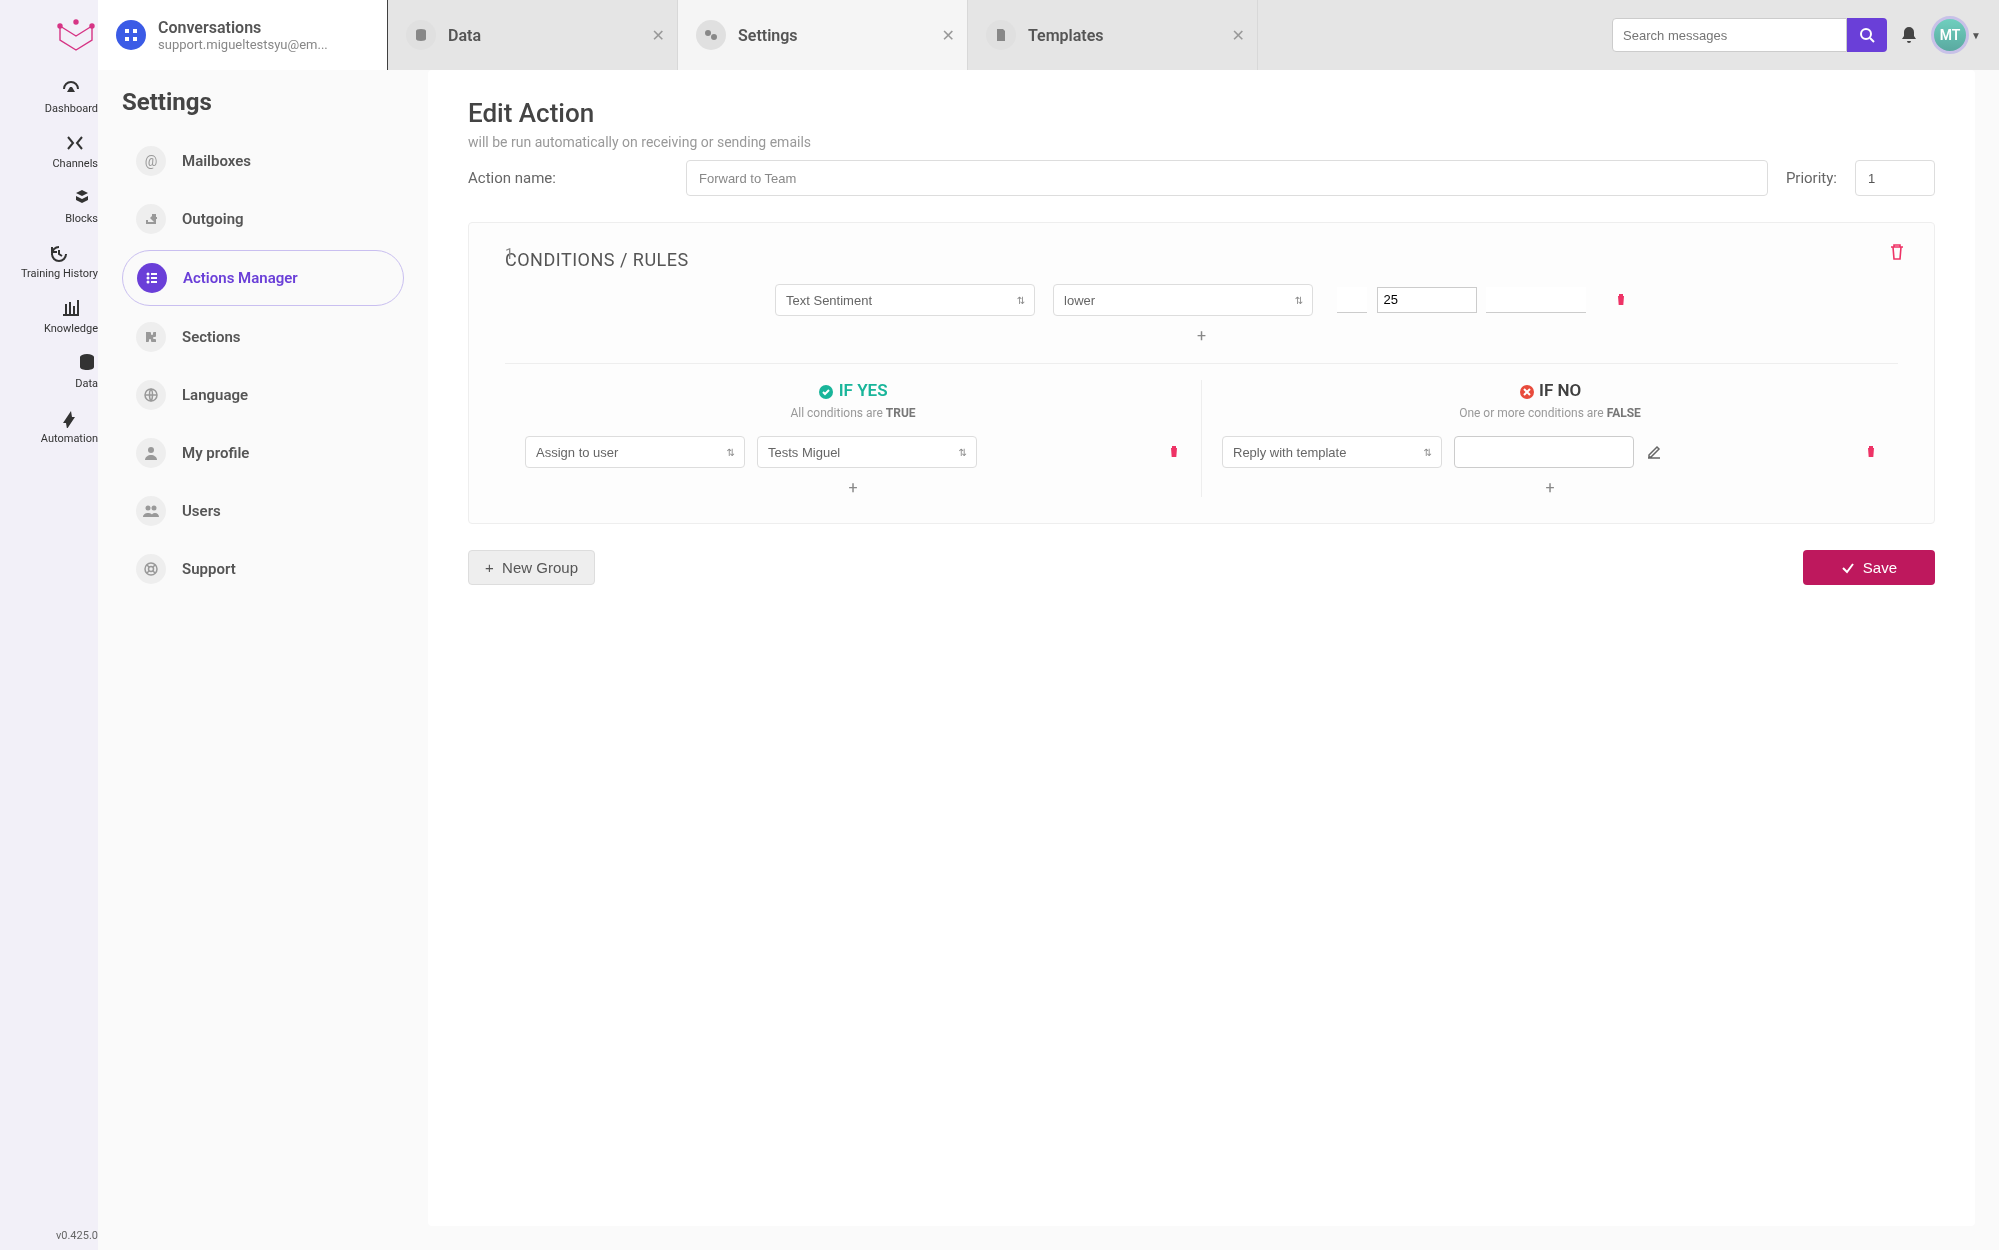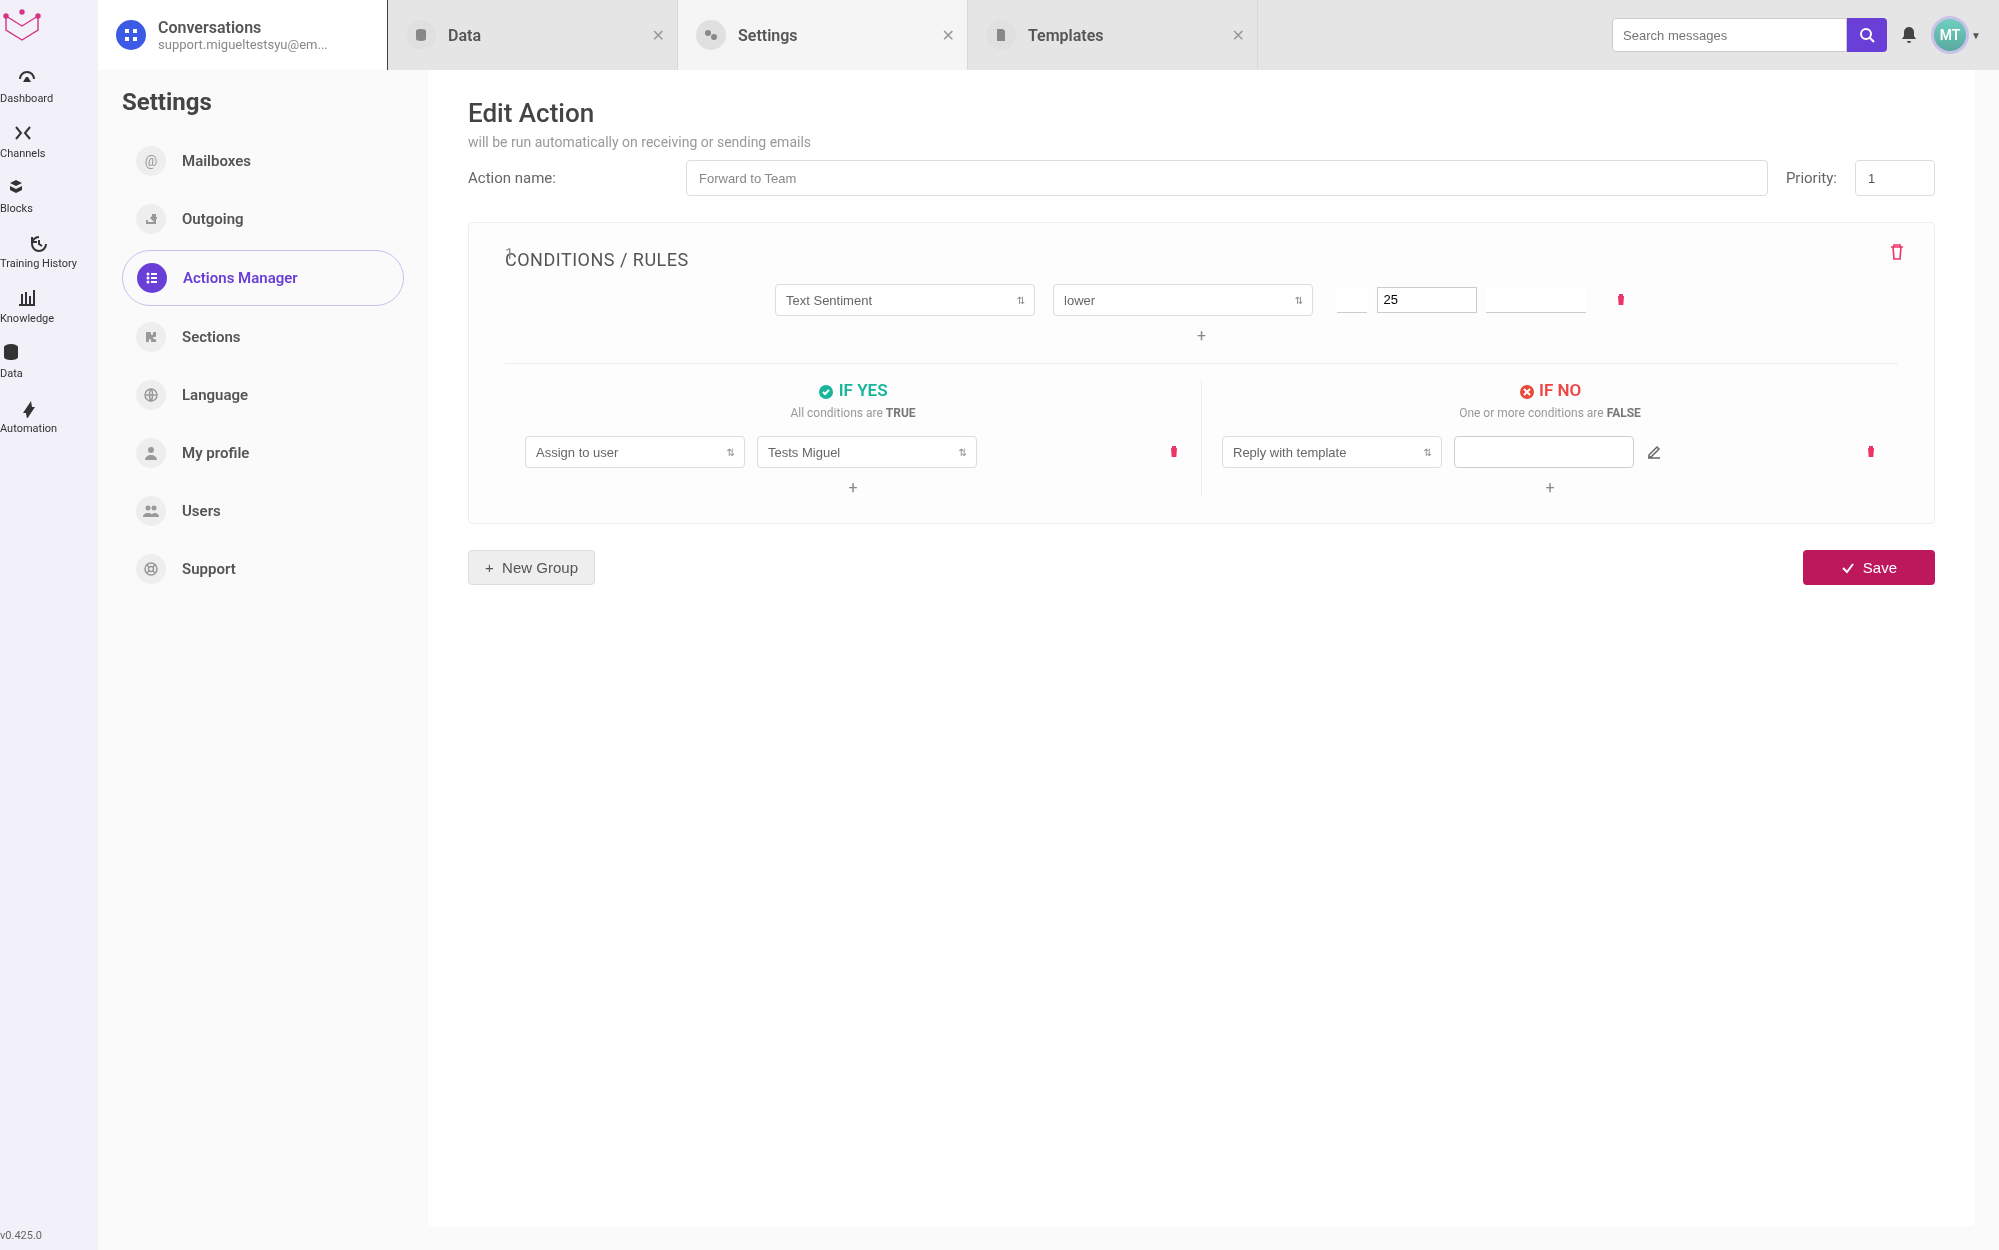--- a/index.html
+++ b/index.html
@@ -10,21 +10,22 @@
   color: #555;
 }
 .app { display: flex; height: 100vh; }
 
 
 .rail {
   width: 98px;
   background: #f2f0f8;
   display: flex;
   flex-direction: column;
-  align-items: flex-start;
+  align-items: flex-end;
+  padding-top: 10px;
   position: relative;
 }
 .rail .logo { margin: 8px 0 20px; }
 .rail .nav-item {
   display: flex; flex-direction: column; align-items: center;
   margin-bottom: 18px; cursor: pointer; color: #333; text-align:center;
 }
 .rail .nav-item .lbl { font-size: 11px; margin-top: 4px; }
 .rail .version {
   position: absolute; bottom: 8px; font-size: 11px; color: #666;
@@ -133,21 +134,21 @@
   margin-left:6px;
 }
 .trashsm { color:#e36; cursor:pointer; margin-left:10px; font-size:14px;}
 .plus { text-align:center; color:#888; margin-top:10px; cursor:pointer; font-size:16px;}
 
 .branches { display:flex; margin-top:18px; border-top:1px solid #eee; padding-top:16px;}
 .branch { flex:1; padding:0 20px; }
 .branch:first-child { border-right:1px solid #eee; }
 .branch .bhead { text-align:center; font-weight:600; font-size:17px; margin-bottom:6px;}
 .branch.yes .bhead { color:#19b59a; }
-.branch.no  .bhead { color:#ef4444; }
+.branch.no  .bhead { color:#404040; }
 .branch .bsub { text-align:center; color:#999; font-size:12px; margin-bottom:16px;}
 .branch .bsub b { color:#777; }
 .actrow { display:flex; gap:12px; align-items:center; }
 .actrow .sel { min-width:220px; }
 .smallinput { border:1px solid #ccc; border-radius:4px; height:32px; width:180px; padding:0 8px; font-size:13px; }
 .editbtn { color:#666; cursor:pointer; }
 .trashact { color:#e36; cursor:pointer; margin-left:auto; }
 
 .footer-row { display:flex; margin-top:26px; }
 .newgroup {

